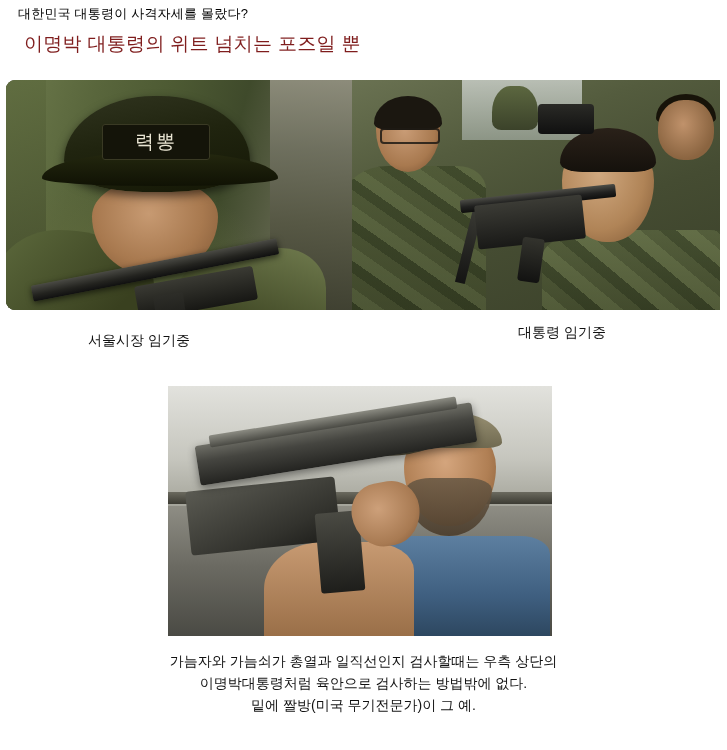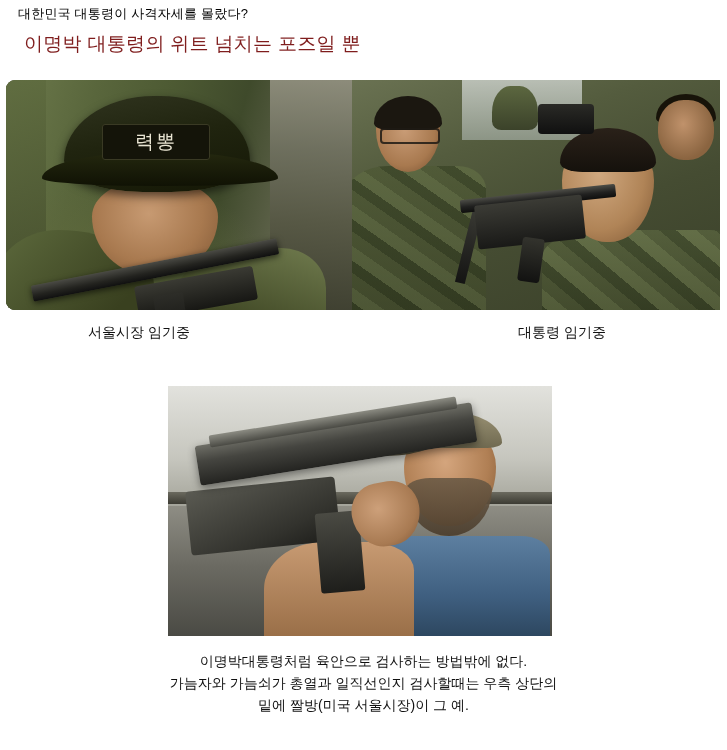--- a/index.html
+++ b/index.html
@@ -317,21 +317,21 @@
     background: linear-gradient(180deg, #c79a72 0%, #9a6f48 100%);
     border-radius: 40% 30% 0 0 / 50% 30% 0 0;
   }
 
   .caption {
     position: absolute;
     font-size: 14px;
     color: #111111;
     white-space: nowrap;
   }
-  #caption-left  { left: 88px;  top: 324px; text-align: right; }
+  #caption-left  { left: 88px;  top: 332px; text-align: right; }
   #caption-right { left: 474px; top: 324px; margin-left: 44px; }
 
   .footnote {
     position: absolute;
     left: 0;
     top: 650px;
     width: 727px;
     text-align: center;
     font-size: 14px;
     line-height: 22px;
@@ -404,18 +404,18 @@
       <div class="capbrim"></div>
       <div class="gunstock"></div>
       <div class="gunmag"></div>
       <div class="gunbody"></div>
       <div class="gunrail"></div>
       <div class="hand"></div>
     </div>
   </div>
 
   <div class="footnote">
+    <div>가늠자와 가늠쇠가 총열과 일직선인지 검사할때는 우측 상단의</div>
     <div>이명박대통령처럼 육안으로 검사하는 방법밖에 없다.</div>
-    <div>가늠자와 가늠쇠가 총열과 일직선인지 검사할때는 우측 상단의</div>
-    <div>밑에 짤방(미국 서울시장)이 그 예.</div>
+    <div>밑에 짤방(미국 무기전문가)이 그 예.</div>
   </div>
 
 </div>
 
 </body></html>

